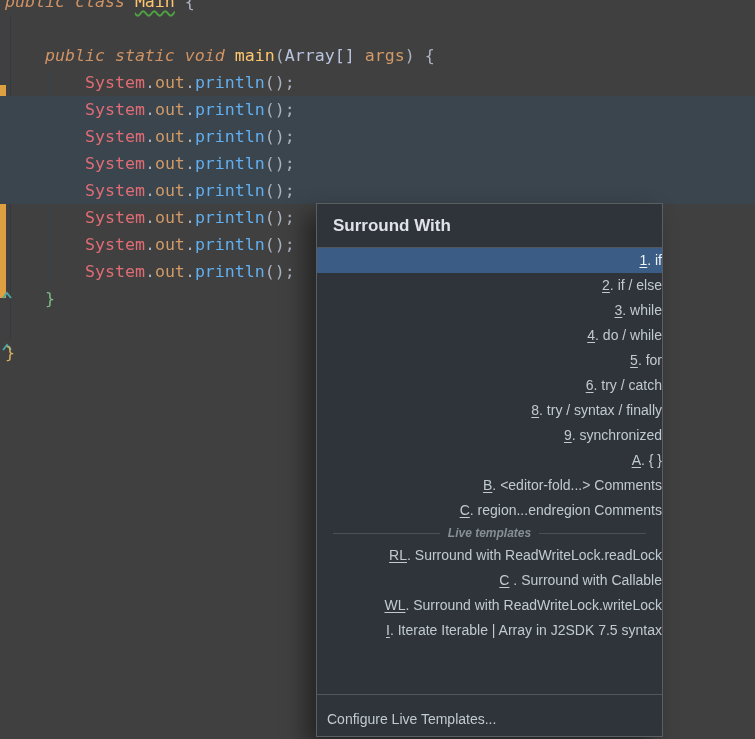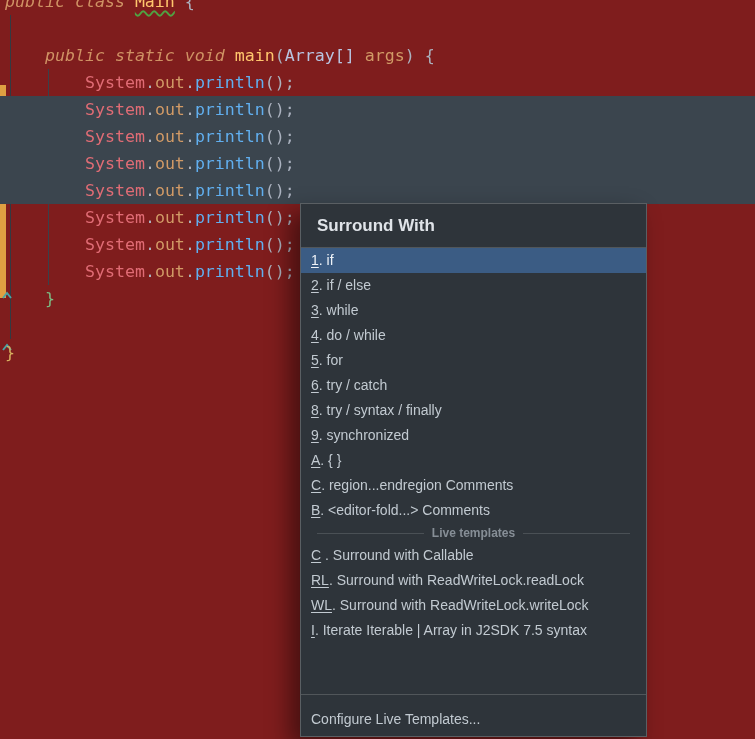--- a/index.html
+++ b/index.html
@@ -1,19 +1,19 @@
 <!DOCTYPE html>
 <html><head>
 <meta charset="utf-8">
 <style>
   * { margin:0; padding:0; box-sizing:border-box; }
   html,body { background:#21252b; }
   .screen {
     position:relative; width:755px; height:739px;
-    background:#7f1d1d; overflow:hidden;
+    background:#404040; overflow:hidden;
     font-family:"DejaVu Sans Mono", monospace;
   }
   
   .code-lines { position:absolute; top:-12px; left:0; right:0; }
   .code-line {
     height:27px; line-height:27px; font-size:16.6px;
     white-space:pre; padding-left:5px; color:#abb2bf;
   }
   .code-line.selected { background:#3b454e; }
   .tok-keyword      { color:#cf9264; font-style:italic; }
@@ -31,39 +31,39 @@
   .tok-brace-class  { color:#d8b05f; }
   .indent-guide { position:absolute; width:1px; background:#39414a; }
   .guide-class  { left:10px; top:15px; height:324px; background:#323a42; }
   .guide-method { left:48px; top:69px; height:216px; }
   .change-strip { position:absolute; left:0; top:85px; width:6px; height:213px; background:#dfa042; }
   .fold-icon { position:absolute; left:1px; }
   .fold-icon.f1 { top:288px; }
   .fold-icon.f2 { top:340px; }
   
   .popup {
-    position:absolute; left:300px; top:203px; width:347px; height:534px;
+    position:absolute; left:316px; top:203px; width:347px; height:534px;
     background:#2e343a; border:1px solid #5a5f63;
     display:flex; flex-direction:column;
     font-family:"Liberation Sans", sans-serif;
     box-shadow:-10px 10px 22px rgba(0,0,0,.45);
   }
   .popup-header {
     padding:12px 16px 11px; font-size:17px; font-weight:bold;
     color:#dfe3e8; border-bottom:1px solid #51565a; flex:0 0 auto;
   }
   .popup-item {
     height:25px; line-height:25px; padding-left:10px;
-    font-size:14px; color:#c2cad1; white-space:pre; cursor:default;
+    font-size:14px; color:#c2cad1; white-space:pre; cursor:default;text-align:right;
   }
   .popup-item.selected { background:#3b5c84; color:#eef2f7; }
   .popup-item .mn { text-decoration:underline; text-underline-offset:2px; }
   .tmpl-sep {
     display:flex; align-items:center; height:20px; gap:8px;
-    padding:0 16px; color:#868e96; font-size:12px; font-weight:bold;
+    padding:0 16px; color:#868e96; font-size:12px; font-weight:bold;font-style:italic;
   }
   .tmpl-sep .ln { flex:1 1 auto; height:1px; background:#4a5055; }
   .popup-footer {
     margin-top:auto; border-top:1px solid #51565a;
     padding:16px 10px 9px; font-size:14px; color:#c2cad1; cursor:pointer;
   }
 </style>
 </head>
 <body>
 
@@ -101,30 +101,30 @@
     <div id="popup-items">
         <div class="popup-item selected"><span class="mn">1</span><span>. if</span></div>
         <div class="popup-item"><span class="mn">2</span><span>. if / else</span></div>
         <div class="popup-item"><span class="mn">3</span><span>. while</span></div>
         <div class="popup-item"><span class="mn">4</span><span>. do / while</span></div>
         <div class="popup-item"><span class="mn">5</span><span>. for</span></div>
         <div class="popup-item"><span class="mn">6</span><span>. try / catch</span></div>
         <div class="popup-item"><span class="mn">8</span><span>. try / syntax / finally</span></div>
         <div class="popup-item"><span class="mn">9</span><span>. synchronized</span></div>
         <div class="popup-item"><span class="mn">A</span><span>. { }</span></div>
+        <div class="popup-item"><span class="mn">B</span><span>. &lt;editor-fold...&gt; Comments</span></div>
         <div class="popup-item"><span class="mn">C</span><span>. region...endregion Comments</span></div>
-        <div class="popup-item"><span class="mn">B</span><span>. &lt;editor-fold...&gt; Comments</span></div>
       </div>
     <div class="tmpl-sep">
       <span class="ln"></span>
       <span>Live templates</span>
       <span class="ln"></span>
     </div>
     <div id="popup-live-items">
+        <div class="popup-item"><span class="mn">RL</span><span>. Surround with ReadWriteLock.readLock</span></div>
         <div class="popup-item"><span class="mn">C</span><span> . Surround with Callable</span></div>
-        <div class="popup-item"><span class="mn">RL</span><span>. Surround with ReadWriteLock.readLock</span></div>
         <div class="popup-item"><span class="mn">WL</span><span>. Surround with ReadWriteLock.writeLock</span></div>
         <div class="popup-item"><span class="mn">I</span><span>. Iterate Iterable | Array in J2SDK 7.5 syntax</span></div>
       </div>
     <div class="popup-footer">Configure Live Templates...</div>
   </div>
 
 </div>
 
 </body></html>

